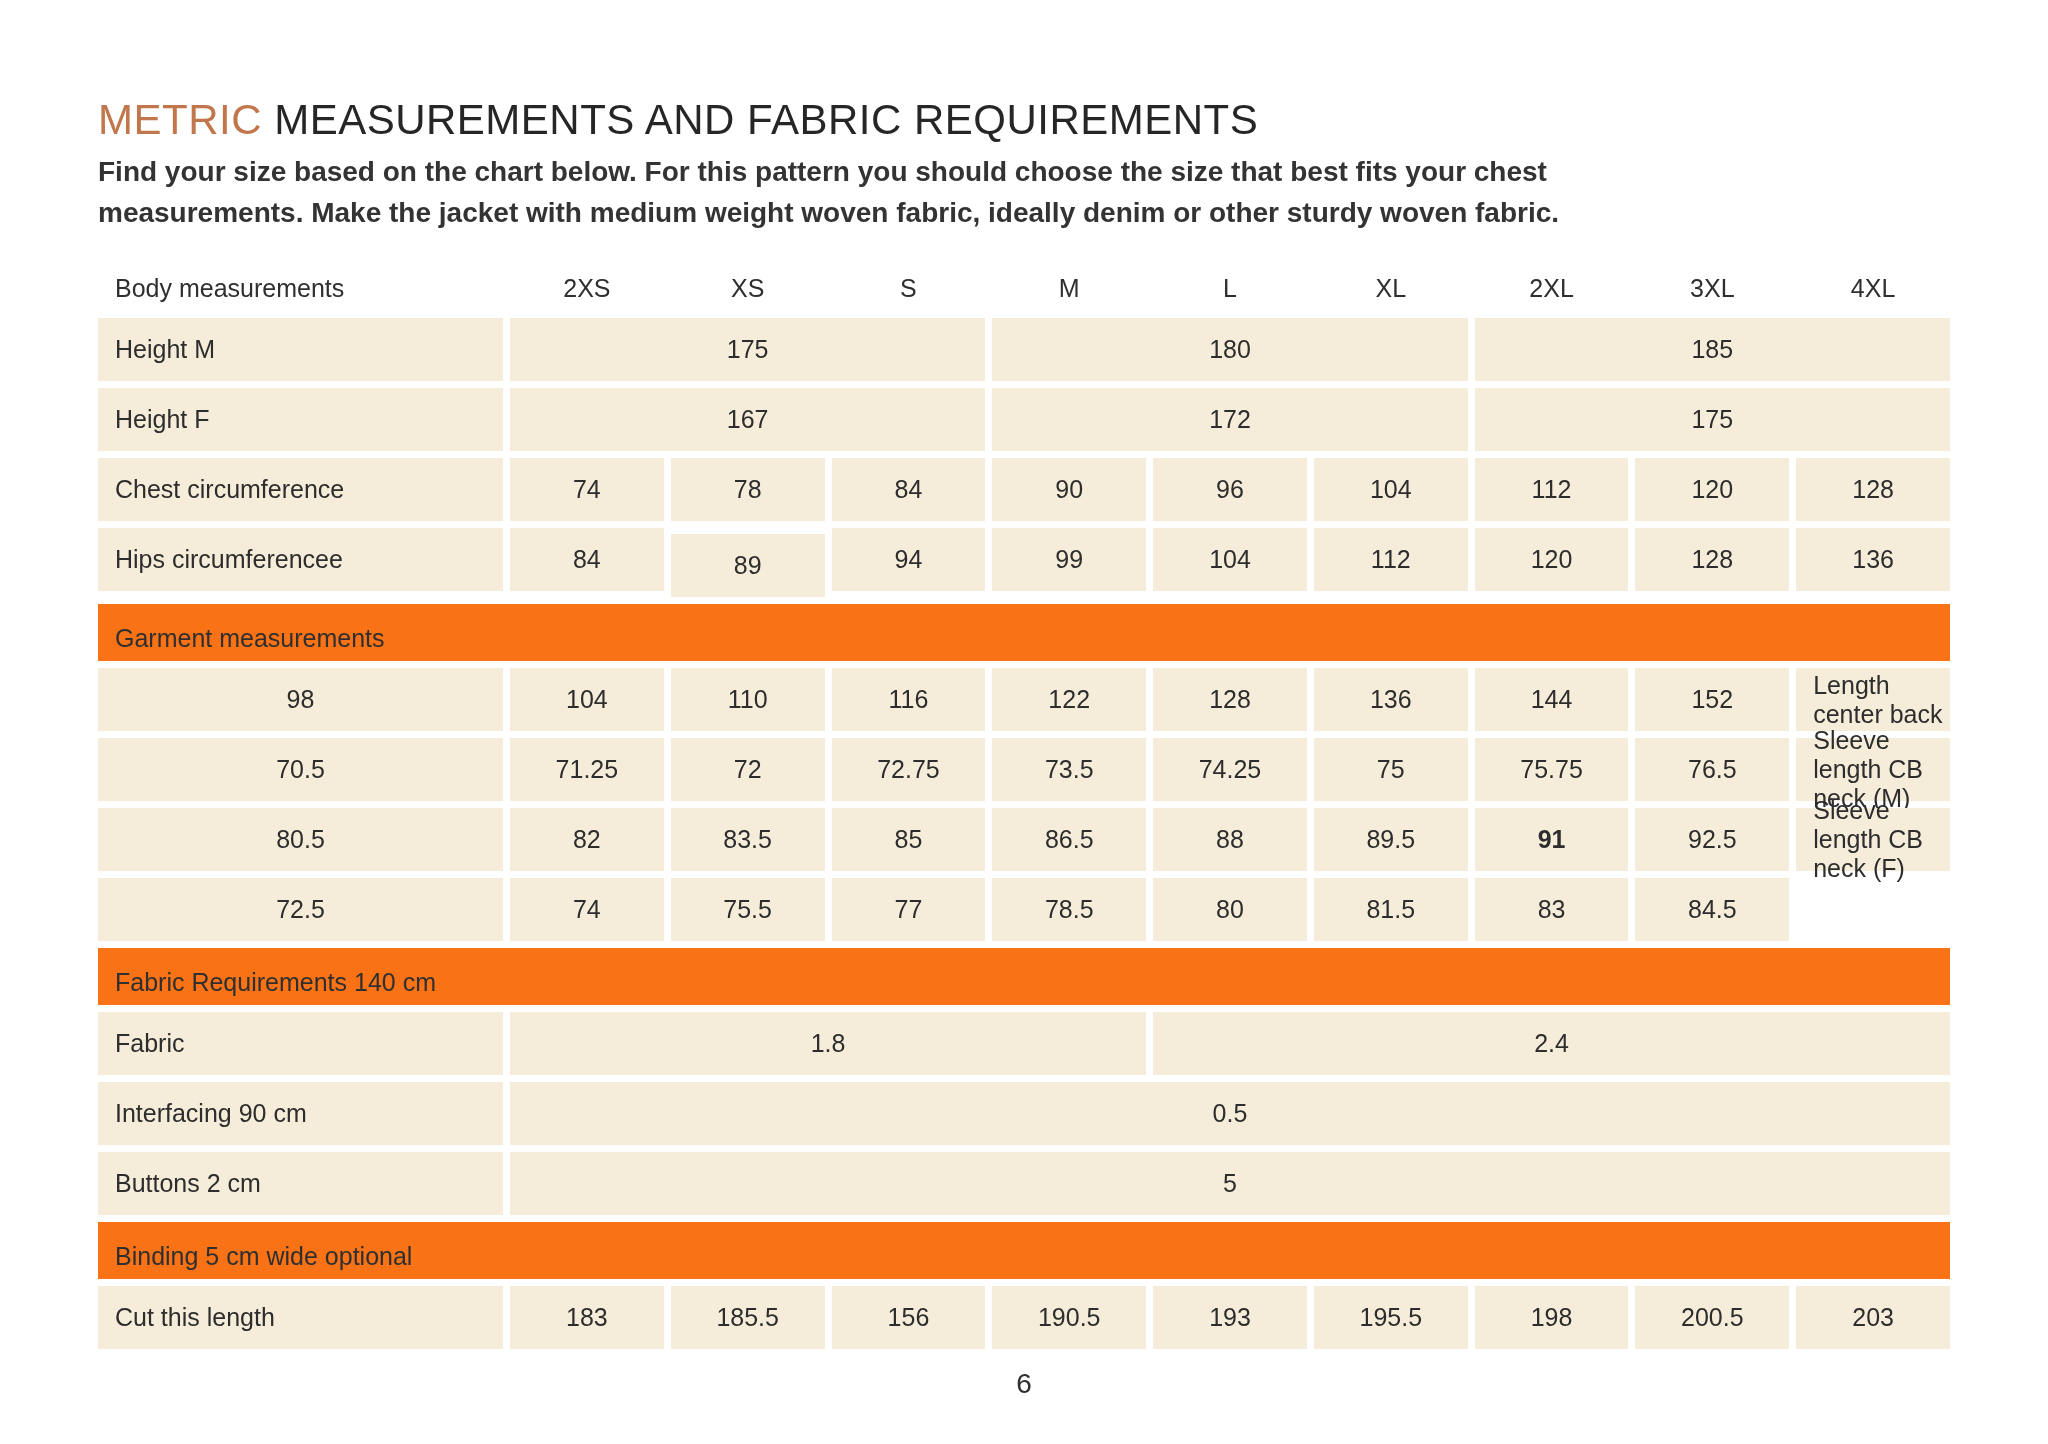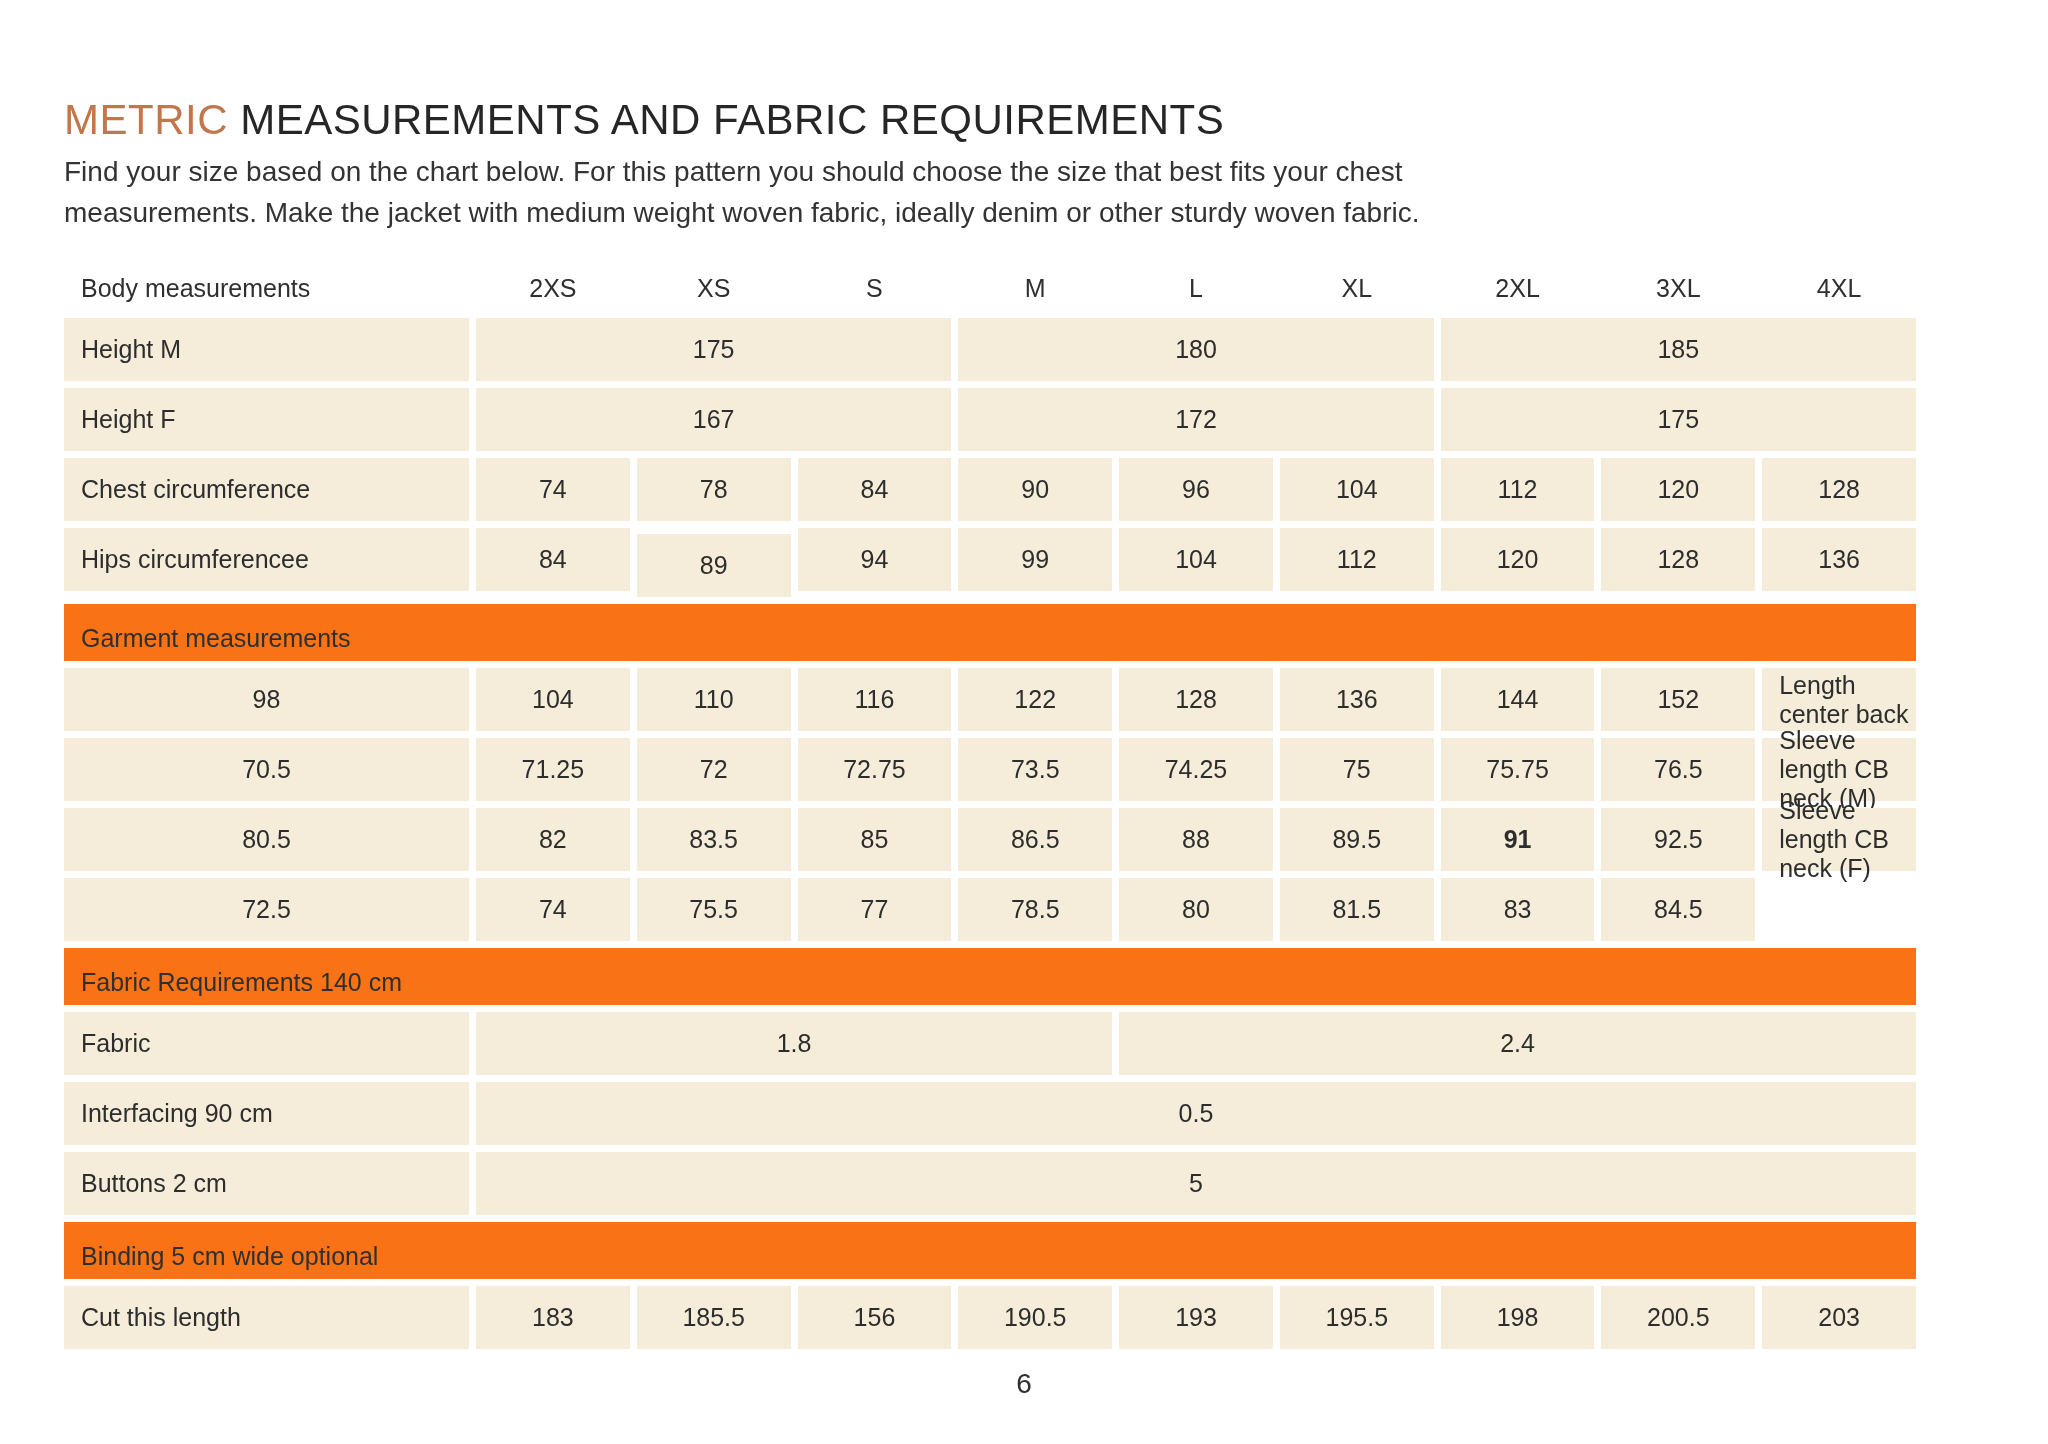--- a/index.html
+++ b/index.html
@@ -10,35 +10,35 @@
   *{margin:0;padding:0;box-sizing:border-box;}
   html,body{background:#ffffff;}
   body{
     width:2048px;height:1444px;
     font-family:"Liberation Sans", sans-serif;
     color:var(--text);
     overflow:hidden;
   }
   .page{
     width:2048px;height:1444px;
-    padding:96px 98px 0 64px;
+    padding:96px 98px 0 98px;
     position:relative;
   }
   .title{
     font-size:42px;
     font-weight:500;
     letter-spacing:0.5px;
     color:#262626;
     line-height:1.15;
   }
   .title .accent{color:var(--accent);}
   .intro{
     margin-top:8px;
     font-size:28px;
-    font-weight:400;
+    font-weight:700;
     color:#333333;
     line-height:1.45;
   }
   .intro span{display:block;}
   .size-table{
     margin-top:34px;
     width:1852px;
     display:grid;
     grid-template-columns:405px repeat(9,1fr);
     column-gap:7px;

